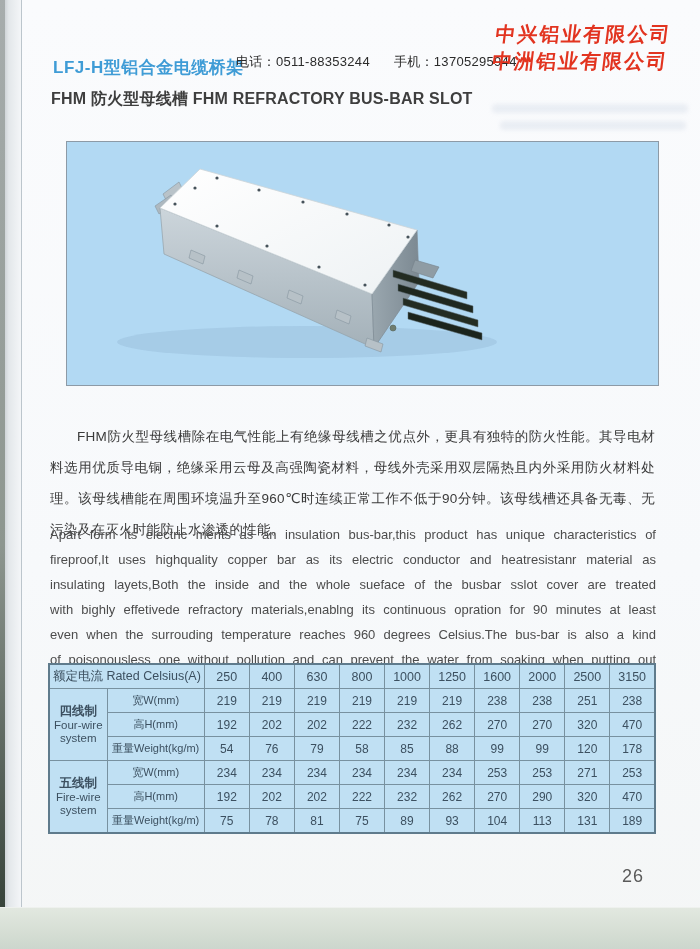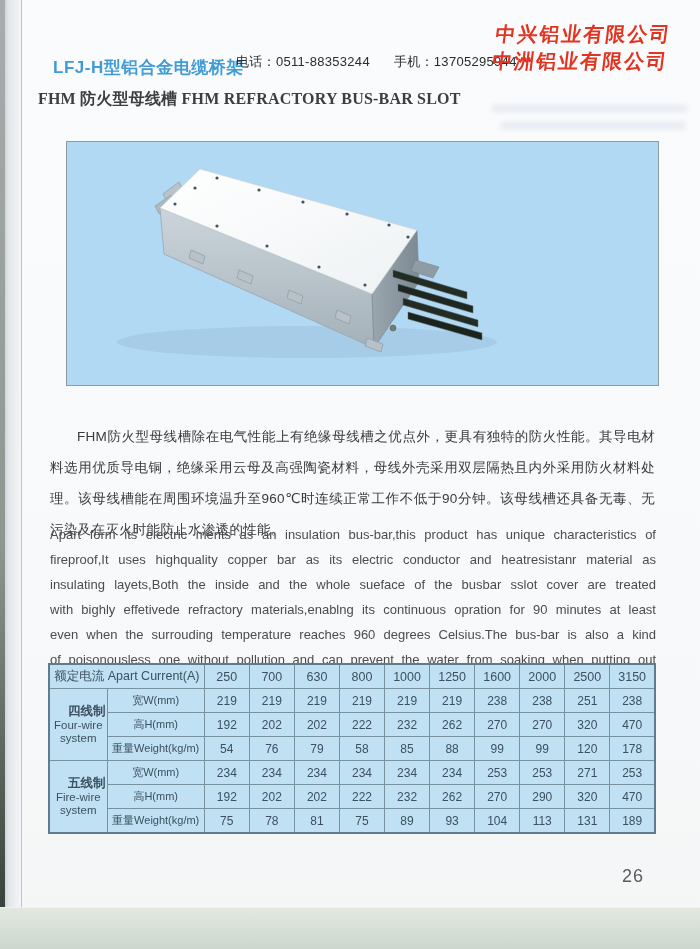--- a/index.html
+++ b/index.html
@@ -22,42 +22,42 @@
   .ghost2{left:500px;top:121px;width:186px;height:9px;}
 
   
   .brand{position:absolute;left:53px;top:56px;font-size:17px;font-weight:bold;
     color:var(--accent_blue,#3f9cd6);letter-spacing:.5px;}
   .contact{position:absolute;left:236px;top:53px;font-size:13px;color:#2b2b2b;letter-spacing:.3px;}
   .contact .sp{margin-right:24px;}
   .companies{position:absolute;left:494px;top:21px;color:var(--brand_red,#e23420);
     font-family:"DejaVu Serif","Liberation Serif",serif;font-weight:bold;font-size:20px;
     line-height:27px;letter-spacing:2px;transform:skewX(-7deg);white-space:nowrap;}
-  .page-title{position:absolute;left:38px;top:89px;font-size:16px;font-weight:bold;
-    color:#3e3e3e;letter-spacing:.2px;white-space:nowrap;font-family:Liberation Serif, serif;}
+  .page-title{position:absolute;left:51px;top:89px;font-size:16px;font-weight:bold;
+    color:#3e3e3e;letter-spacing:.2px;white-space:nowrap;}
 
   
   .product-panel{position:absolute;left:66px;top:141px;width:591px;height:243px;
     background:var(--panel_blue,#b2d9f3);border:1px solid #8d9aa6;}
   .product-panel svg{display:block;}
 
   
   .para-cn{position:absolute;left:50px;top:421px;width:605px;font-size:13.5px;line-height:31px;
     color:#3a3a3a;text-align:justify;text-indent:2em;letter-spacing:.3px;}
   .para-en{position:absolute;left:50px;top:522px;width:606px;font-size:13px;line-height:25px;
     color:#4c4c4c;text-align:justify;word-spacing:3.5px;}
 
   
   .spec-table{position:absolute;left:48px;top:663px;width:608px;border-collapse:collapse;
     table-layout:fixed;border:2px solid #5f7b8c;}
   .spec-table td{border:1px solid var(--table_border,#78919f);
     background:var(--table_bg,#c0e0f3);color:#3c5060;font-size:12px;text-align:center;
     height:23px;padding:0 1px;overflow:hidden;white-space:nowrap;}
   .spec-table td.group-cell{font-size:11.5px;line-height:13px;}
-  .spec-table td.group-cell div:first-child{font-size:12.5px;font-weight:bold;margin-bottom:1px;text-align:right;}
+  .spec-table td.group-cell div:first-child{font-size:12.5px;font-weight:bold;margin-bottom:1px;}
   .spec-table td.rowlabel-cell{font-size:11px;}
   .spec-table td.th-label{font-size:12.5px;}
 
   .page-number{position:absolute;left:622px;top:866px;font-size:18px;color:#5a5a5a;letter-spacing:1px;}
 </style>
 </head>
 <body>
 
 <div class="scan-left"></div>
 <div class="scan-left-dark"></div>
@@ -153,23 +153,23 @@
       <col style="width:45px">
     <col style="width:45px">
       <col style="width:45px">
       <col style="width:45px">
       <col style="width:45px">
     <col style="width:45px">
       <col style="width:45px">
   </colgroup>
   <tbody>
       <tr>
-        <td colspan="2" class="th-label">额定电流 Apart Current(A)</td>
+        <td colspan="2" class="th-label">额定电流 Rated Celsius(A)</td>
         <td class="th-label">250</td>
-        <td class="th-label">700</td>
+        <td class="th-label">400</td>
         <td class="th-label">630</td>
         <td class="th-label">800</td>
         <td class="th-label">1000</td>
         <td class="th-label">1250</td>
         <td class="th-label">1600</td>
         <td class="th-label">2000</td>
         <td class="th-label">2500</td>
         <td class="th-label">3150</td>
       </tr>
       <tr>

